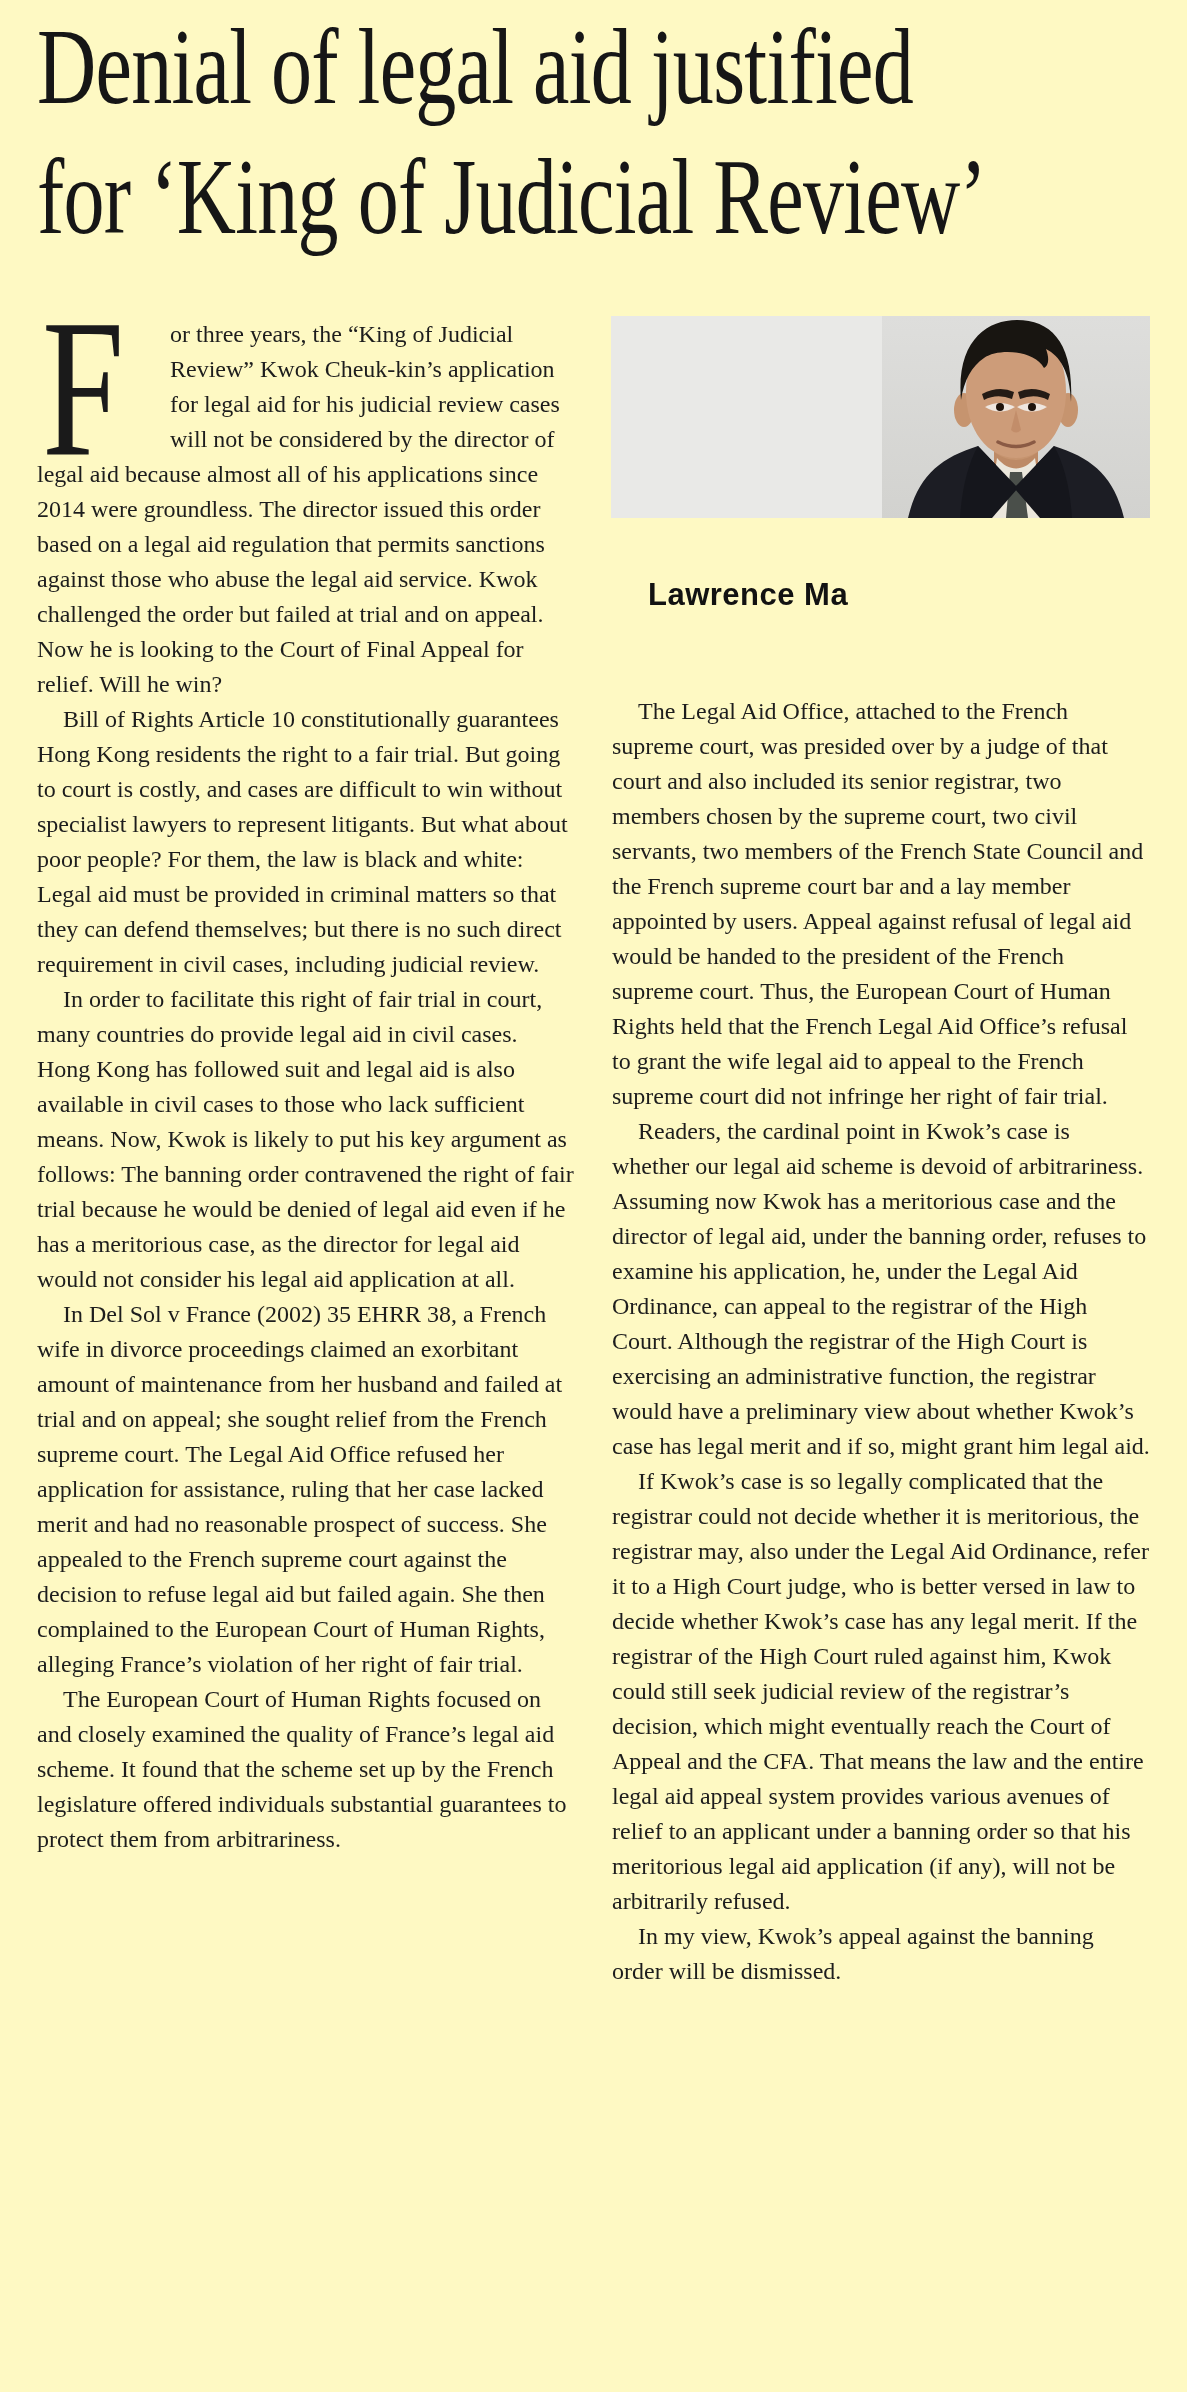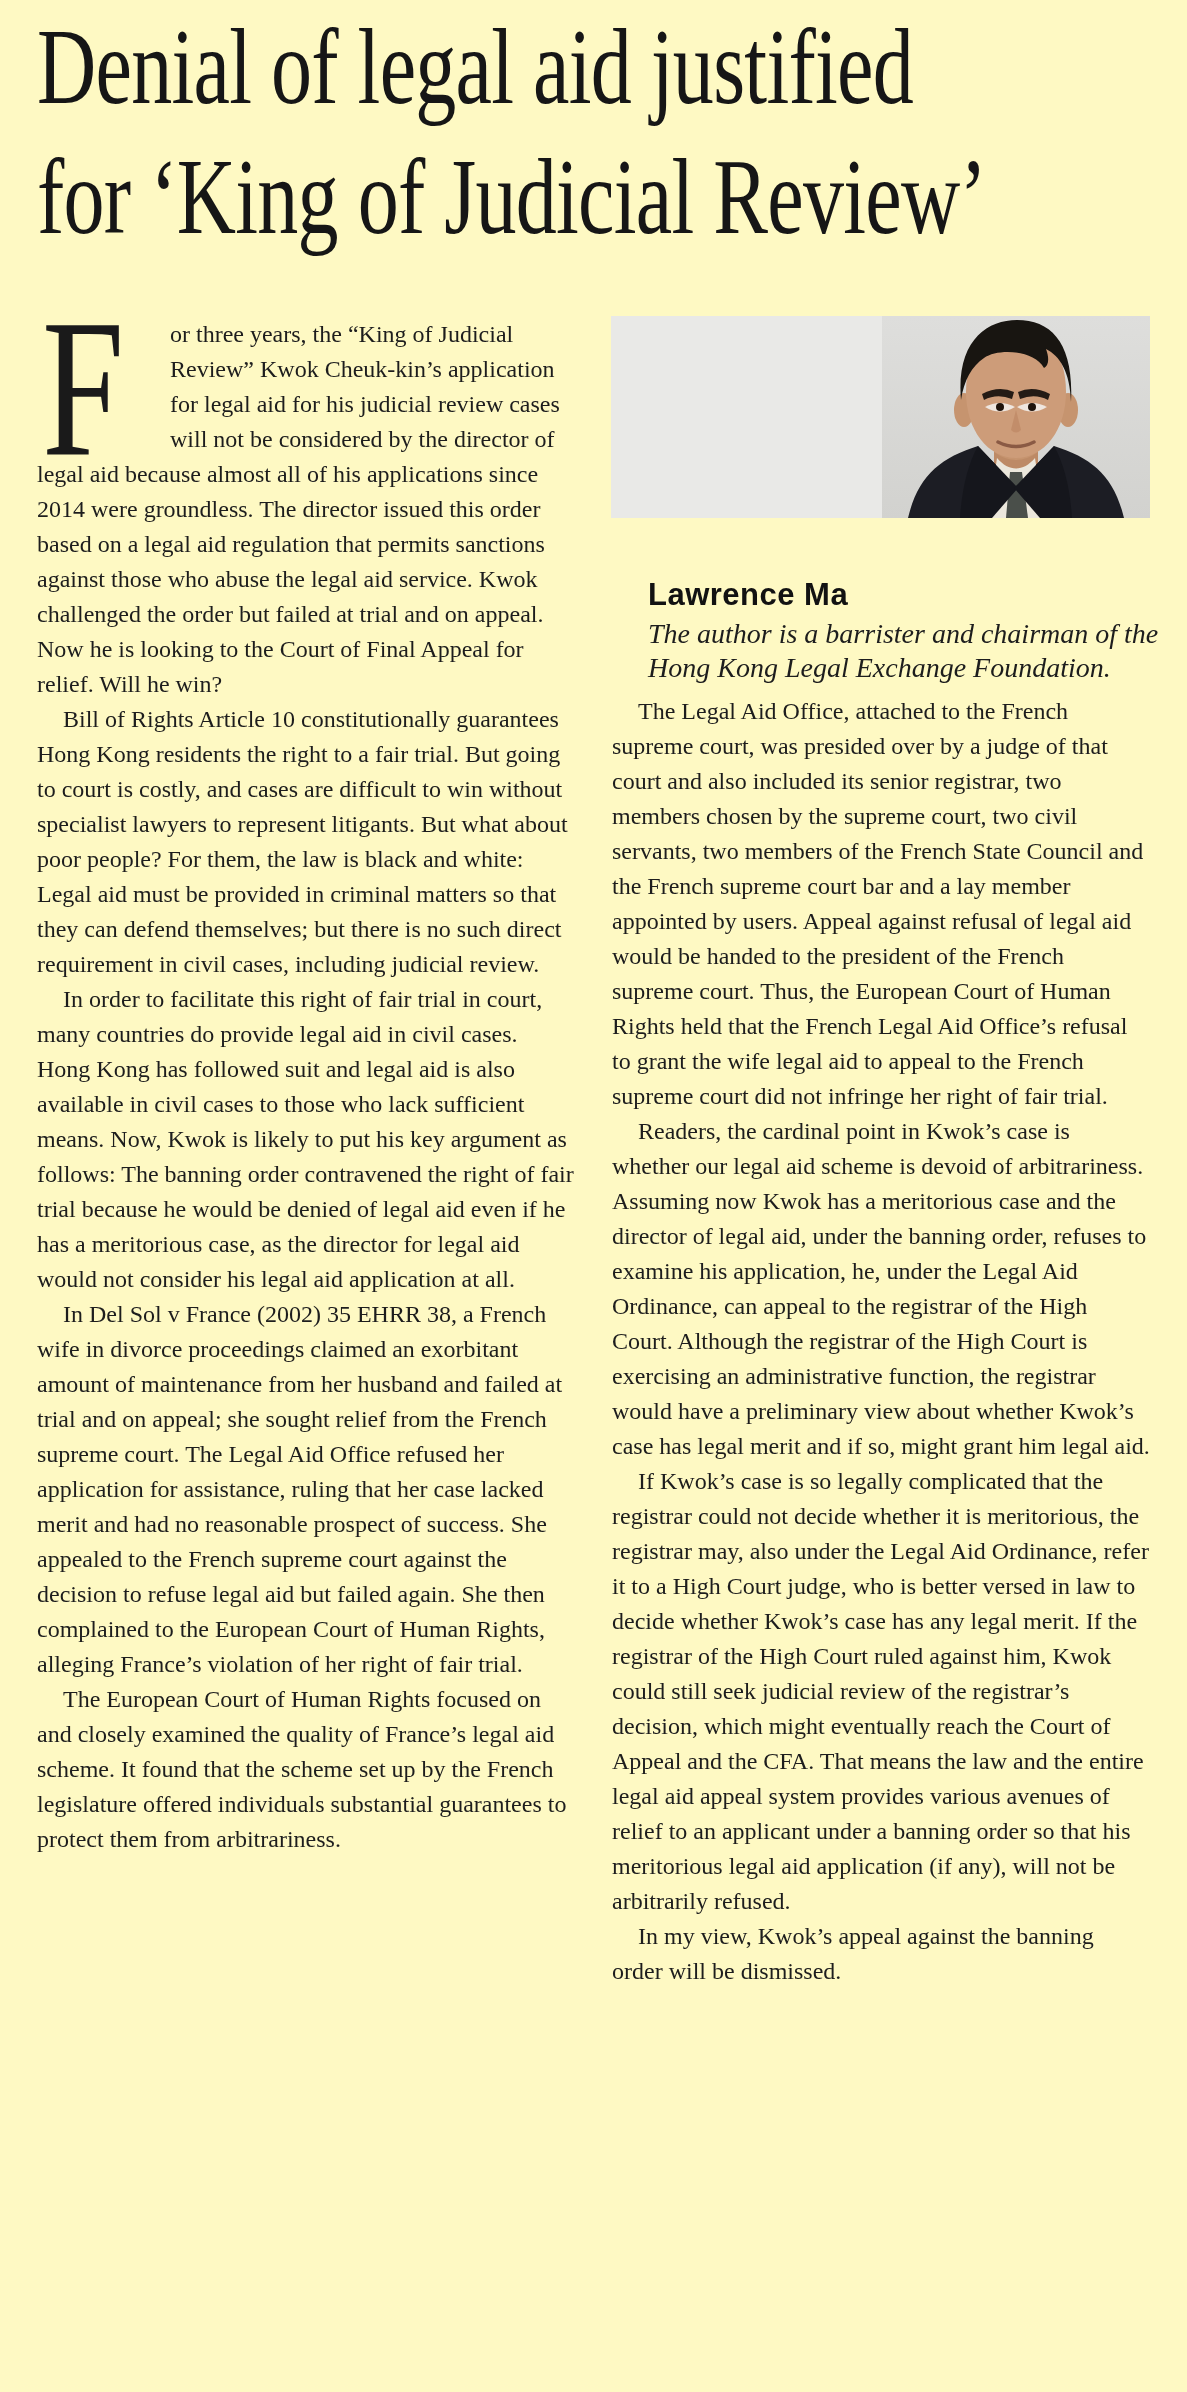--- a/index.html
+++ b/index.html
@@ -133,21 +133,20 @@
       <circle cx="150" cy="91" r="4" fill="#1e130c"></circle>
 
       <path d="M134,94 L129,114 q5,5 10,0 Z" fill="#b9825e" opacity="0.55"></path>
 
       <path d="M116,126 q18,9 36,0" stroke="#8a5a44" stroke-width="3.5" fill="none" stroke-linecap="round"></path>
     </svg>
   </figure>
 
   <div class="byline">
     <div class="author-name">Lawrence Ma</div>
-    <div class="author-bio">The author is a barrister and chairman of the Hong Kong Legal Exchange Foundation.</div>
   </div>
 
   <section class="col right">
     <p class="p ind">The Legal Aid Office, attached to the French supreme court, was presided over by a judge of that court and also included its senior registrar, two members chosen by the supreme court, two civil servants, two members of the French State Council and the French supreme court bar and a lay member appointed by users. Appeal against refusal of legal aid would be handed to the president of the French supreme court. Thus, the European Court of Human Rights held that the French Legal Aid Office’s refusal to grant the wife legal aid to appeal to the French supreme court did not infringe her right of fair trial.</p>
     <p class="p ind">Readers, the cardinal point in Kwok’s case is whether our legal aid scheme is devoid of arbitrariness. Assuming now Kwok has a meritorious case and the director of legal aid, under the banning order, refuses to examine his application, he, under the Legal Aid Ordinance, can appeal to the registrar of the High Court. Although the registrar of the High Court is exercising an administrative function, the registrar would have a preliminary view about whether Kwok’s case has legal merit and if so, might grant him legal aid.</p>
     <p class="p ind">If Kwok’s case is so legally complicated that the registrar could not decide whether it is meritorious, the registrar may, also under the Legal Aid Ordinance, refer it to a High Court judge, who is better versed in law to decide whether Kwok’s case has any legal merit. If the registrar of the High Court ruled against him, Kwok could still seek judicial review of the registrar’s decision, which might eventually reach the Court of Appeal and the CFA. That means the law and the entire legal aid appeal system provides various avenues of relief to an applicant under a banning order so that his meritorious legal aid application (if any), will not be arbitrarily refused.</p>
     <p class="p ind">In my view, Kwok’s appeal against the banning order will be dismissed.</p>
   </section>
 
 </div>

